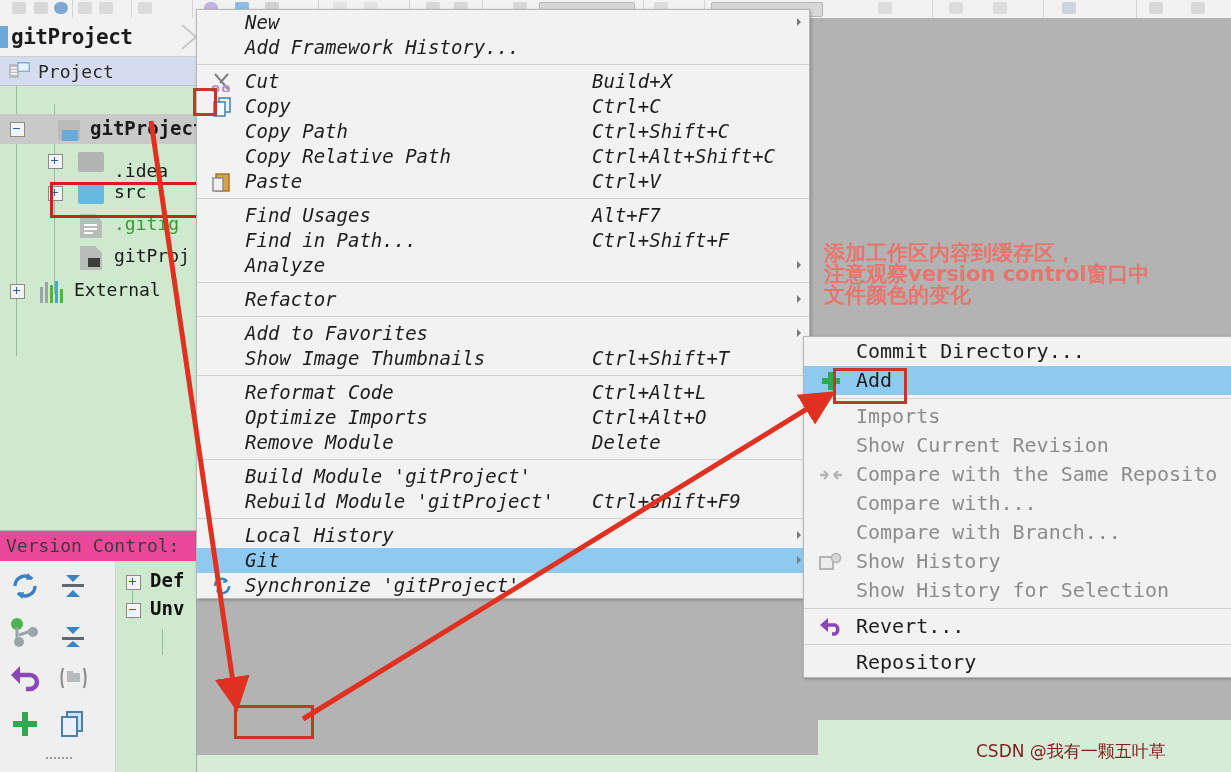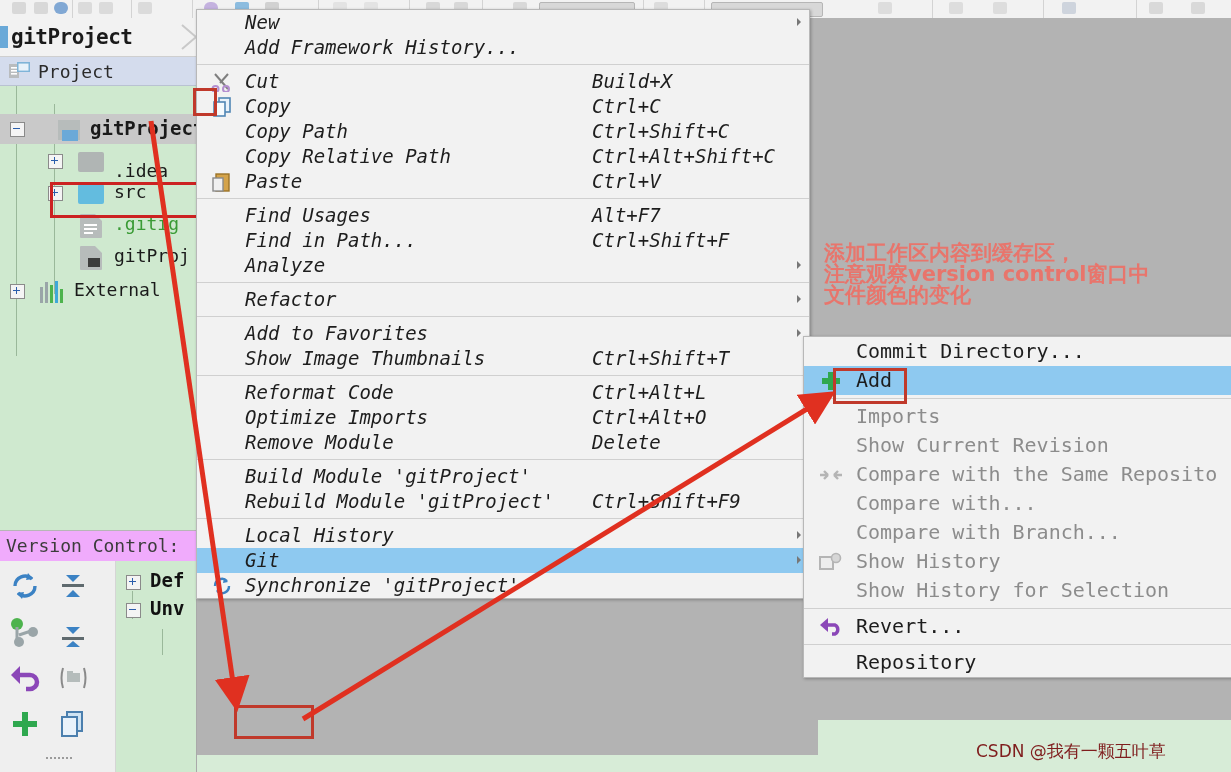--- a/index.html
+++ b/index.html
@@ -39,21 +39,21 @@
   .folder{position:absolute;width:26px;height:20px;border-radius:2px 2px 2px 2px;}
   .folder:before{content:'';position:absolute;left:0;top:-4px;width:11px;height:5px;border-radius:2px 2px 0 0;}
   .fileicon{position:absolute;width:22px;height:24px;background:#b7bcbb;border-radius:1px;}
   .fileicon:before{content:'';position:absolute;right:0;top:0;border-left:7px solid transparent;border-top:7px solid #cfe9cf;}
   .modicon{position:absolute;left:0;top:2px;width:20px;height:20px;background:#7fb4d8;}
   #tree-sel-box{position:absolute;left:50px;top:96px;width:152px;height:30px;border:3px solid #cc2222;}
   #bars{position:absolute;width:24px;height:22px;}
   #bars i{position:absolute;bottom:0;width:3px;}
 
   
-  #vcheader{position:absolute;left:0;top:512px;width:220px;height:30px;background:#f0abfc;border-top:1px solid #b6b6b6;border-bottom:1px solid #cfcfcf;}
+  #vcheader{position:absolute;left:0;top:512px;width:220px;height:30px;background:#ec4899;border-top:1px solid #b6b6b6;border-bottom:1px solid #cfcfcf;}
   #vcheader .vctext{position:absolute;left:6px;top:4px;font-size:18px;color:#3c3c3c;white-space:nowrap;}
   #vcbody{position:absolute;left:0;top:543px;width:196px;height:229px;background:#efefef;}
   #vcicons{position:absolute;left:0;top:0;width:115px;height:229px;background:#efefef;border-right:1px solid #d5d5d5;}
   .vci{position:absolute;width:34px;height:34px;}
   #vctree{position:absolute;left:116px;top:0;width:80px;height:229px;background:#cfe9cf;}
   #vctree .vrow{position:absolute;left:0;width:80px;height:30px;}
   #vctree .vlabel{position:absolute;left:34px;top:2px;font-size:19px;font-weight:bold;color:#111;white-space:nowrap;}
 
   
   #editor{left:197px;top:18px;width:1034px;height:754px;background:#b3b3b3;}

